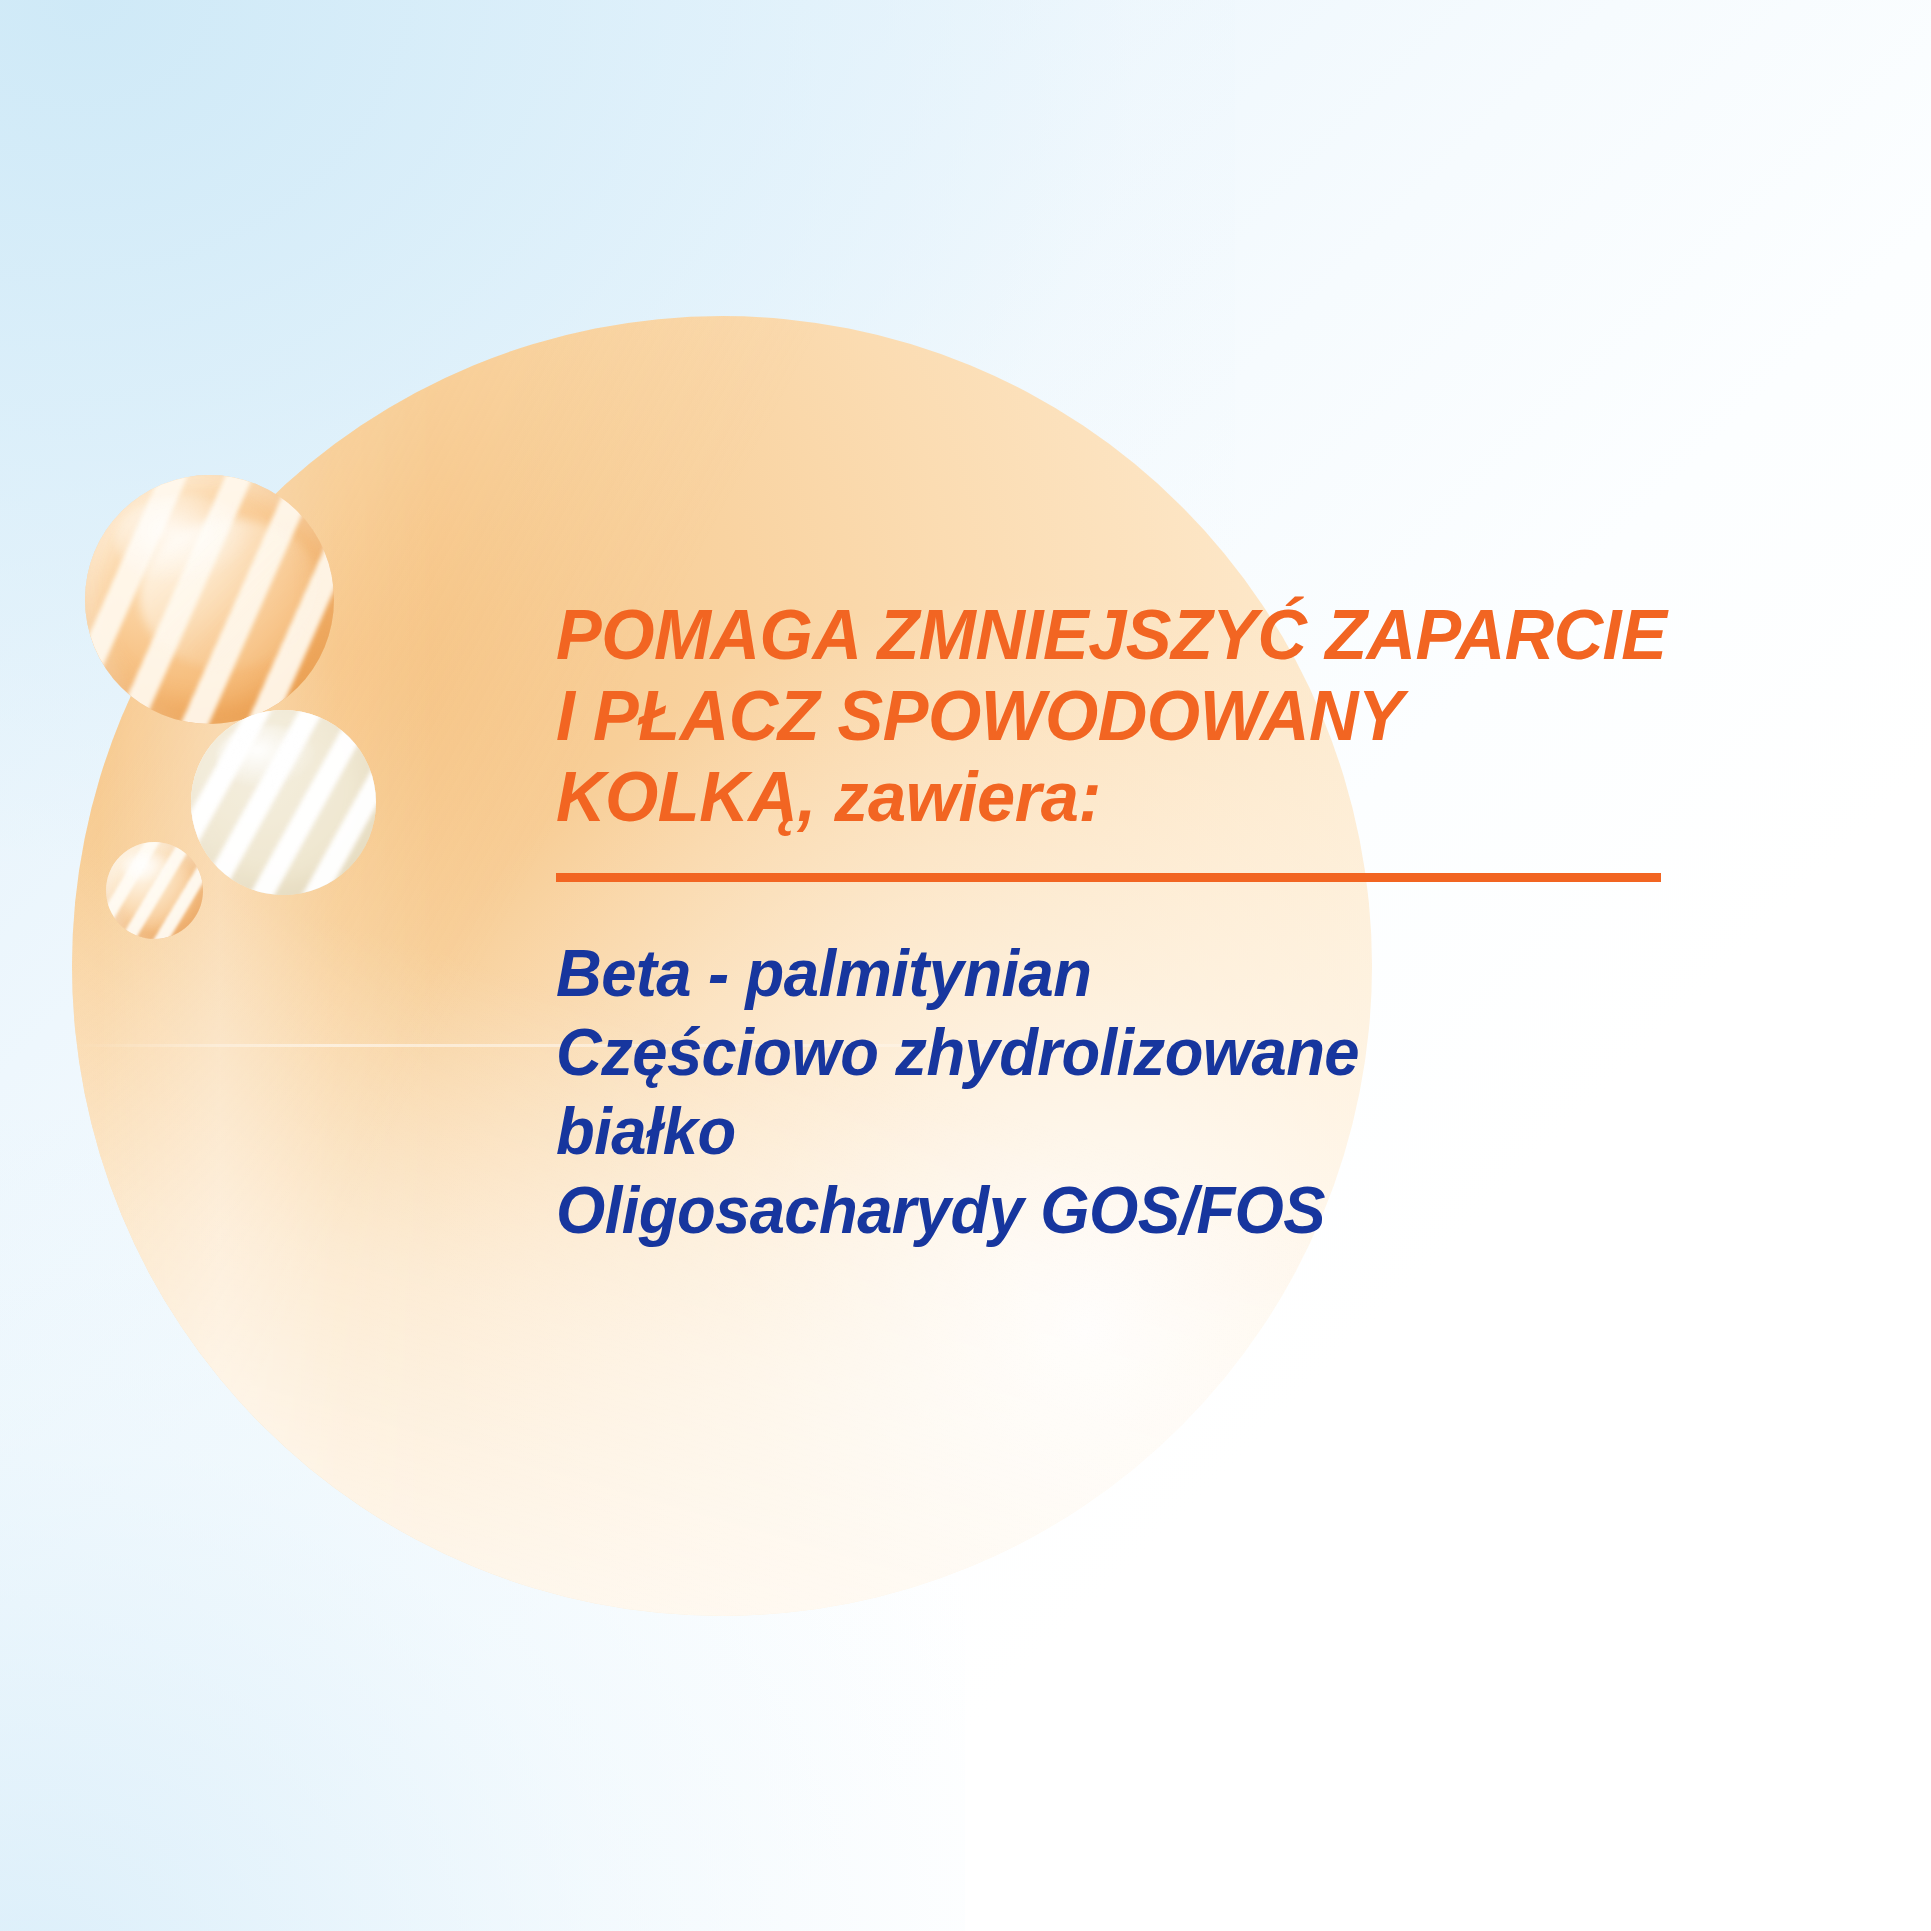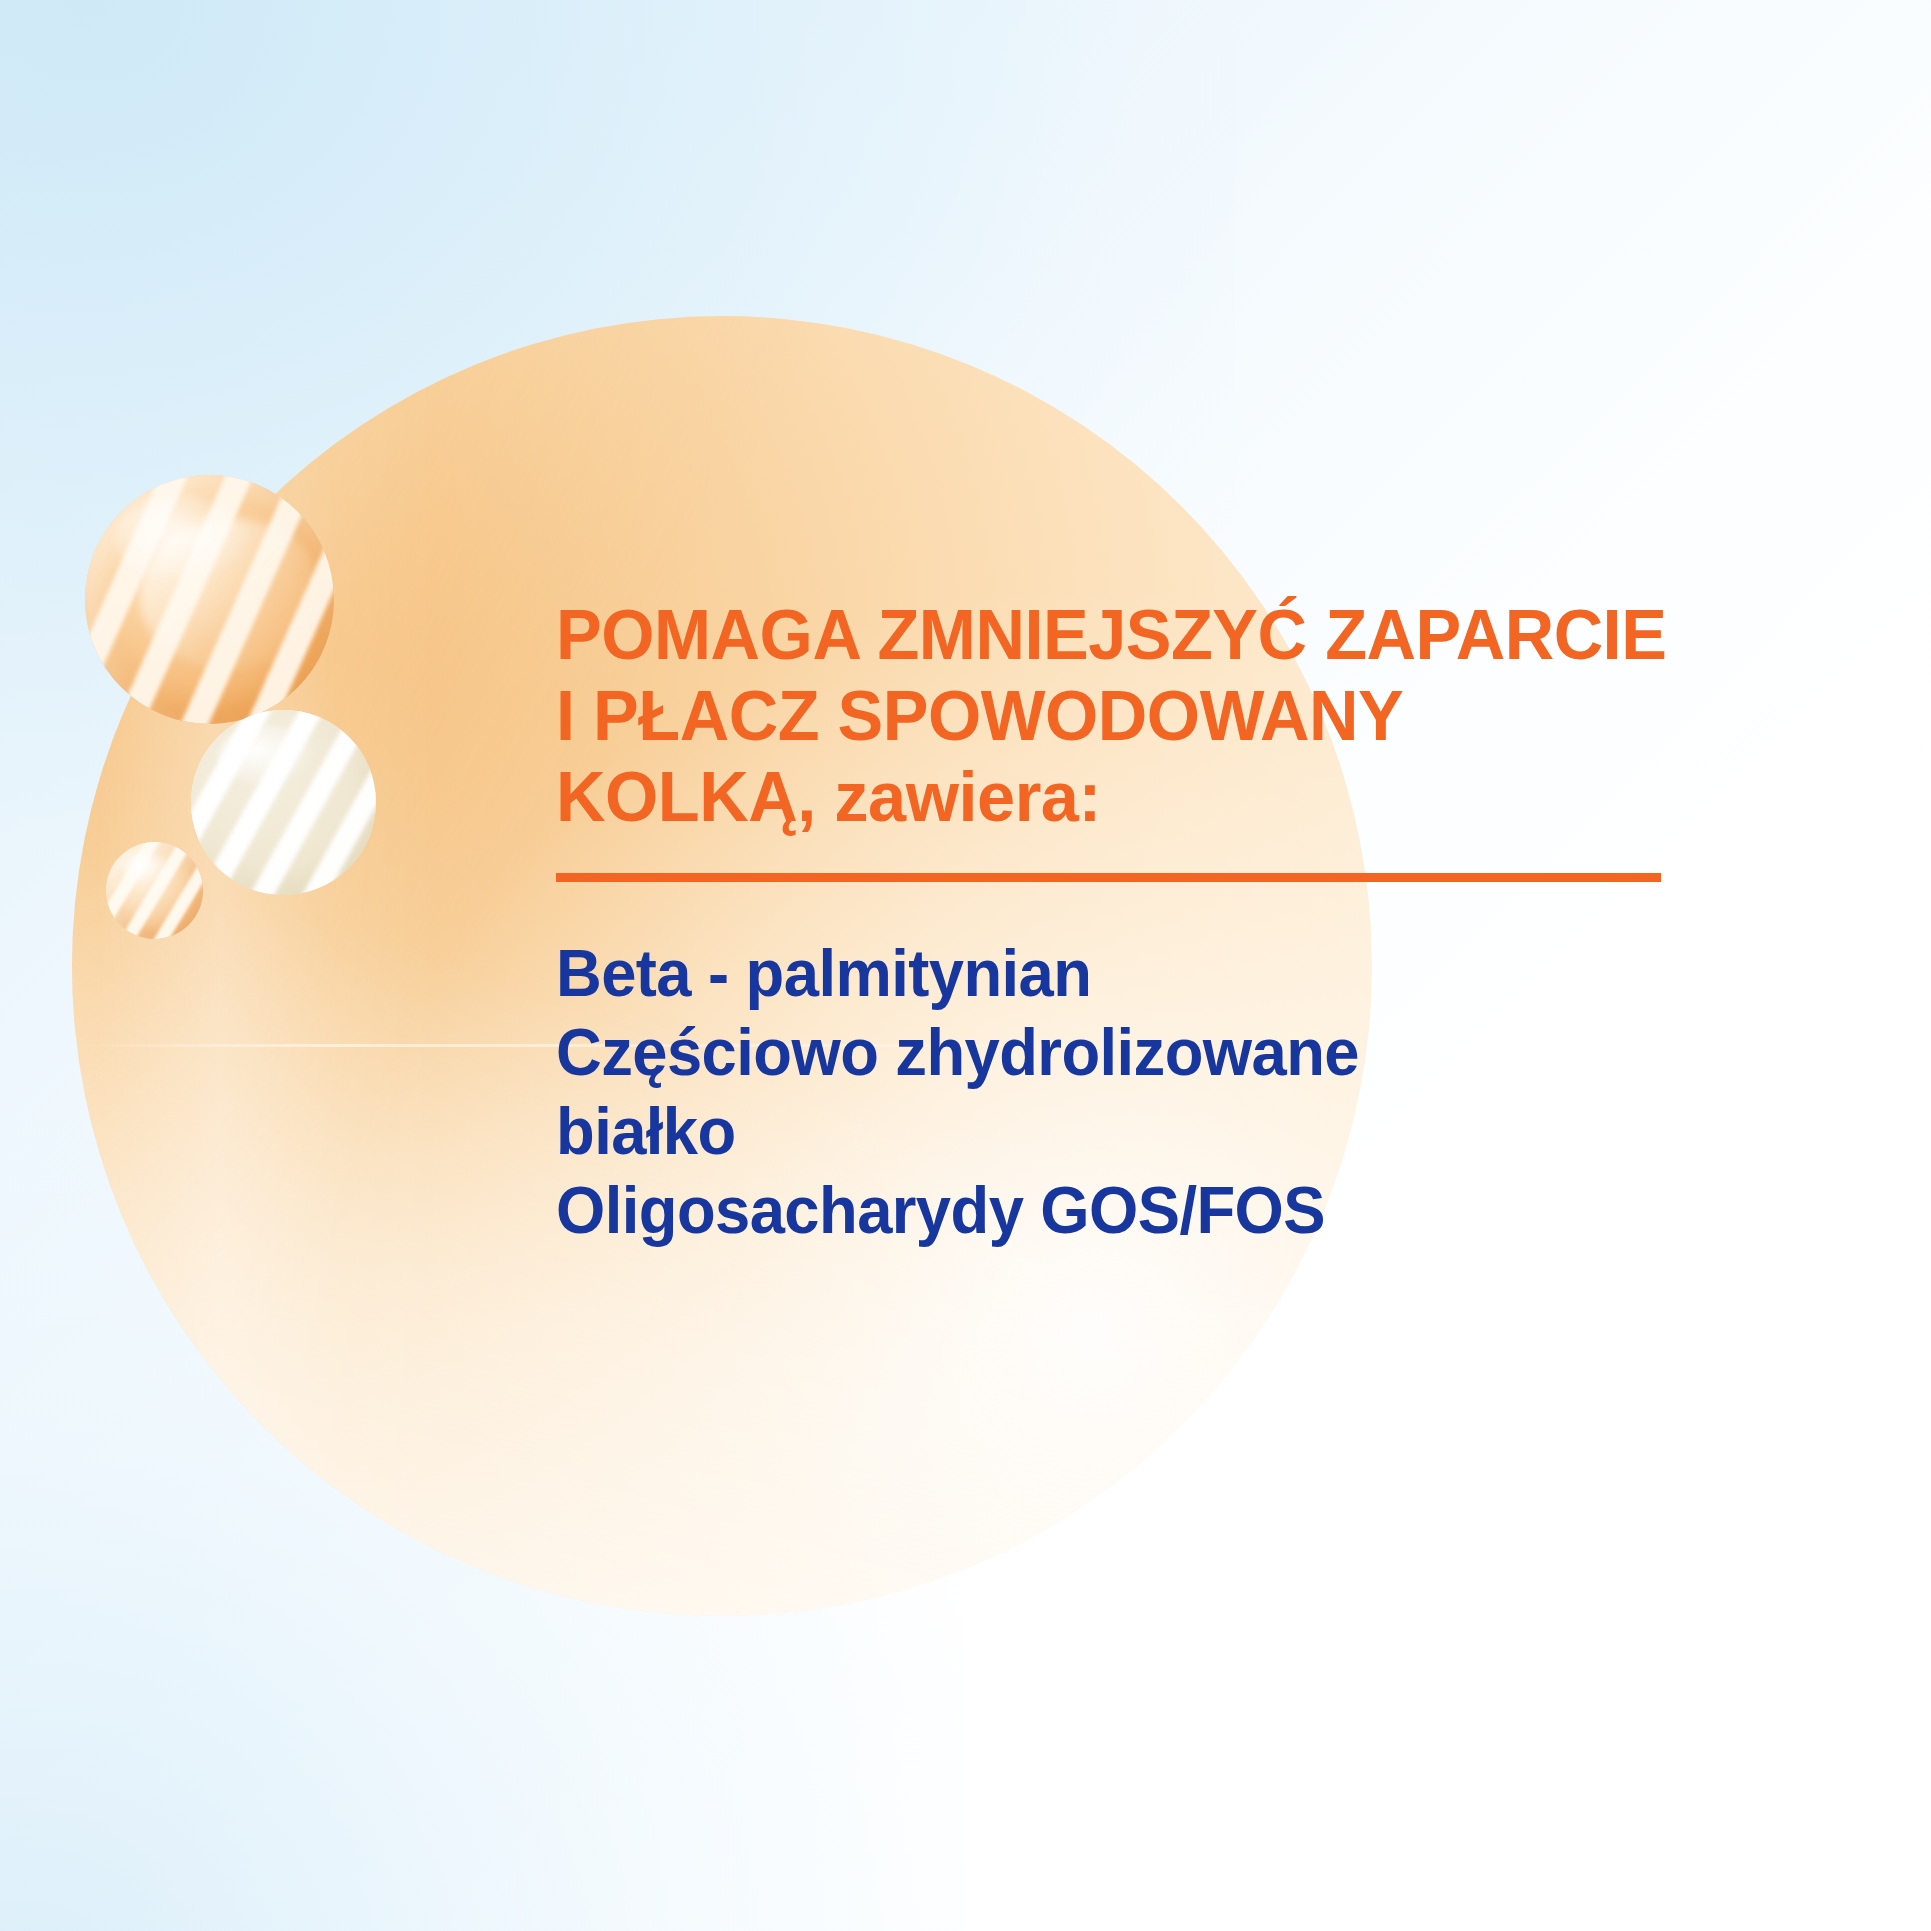--- a/index.html
+++ b/index.html
@@ -20,20 +20,21 @@
     overflow:hidden;
     background:
       linear-gradient(135deg,
         #dff0fa 0%,
         #e6f3fb 14%,
         #eef7fd 28%,
         #f6fbfe 42%,
         #fcfeff 56%,
         #ffffff 70%,
         #ffffff 100%);
+    font-style: italic;
   }
   #bg-tint-tl {
     position:absolute;
     left:-406px; top:-502px;
     width:1641px; height:1448px;
     background:radial-gradient(ellipse at 30% 35%, rgba(206,233,247,.95) 0%, rgba(219,239,250,.70) 38%, rgba(236,246,252,.25) 65%, rgba(255,255,255,0) 82%);
     pointer-events:none;
   }
   #bg-tint-bl {
     position:absolute;

